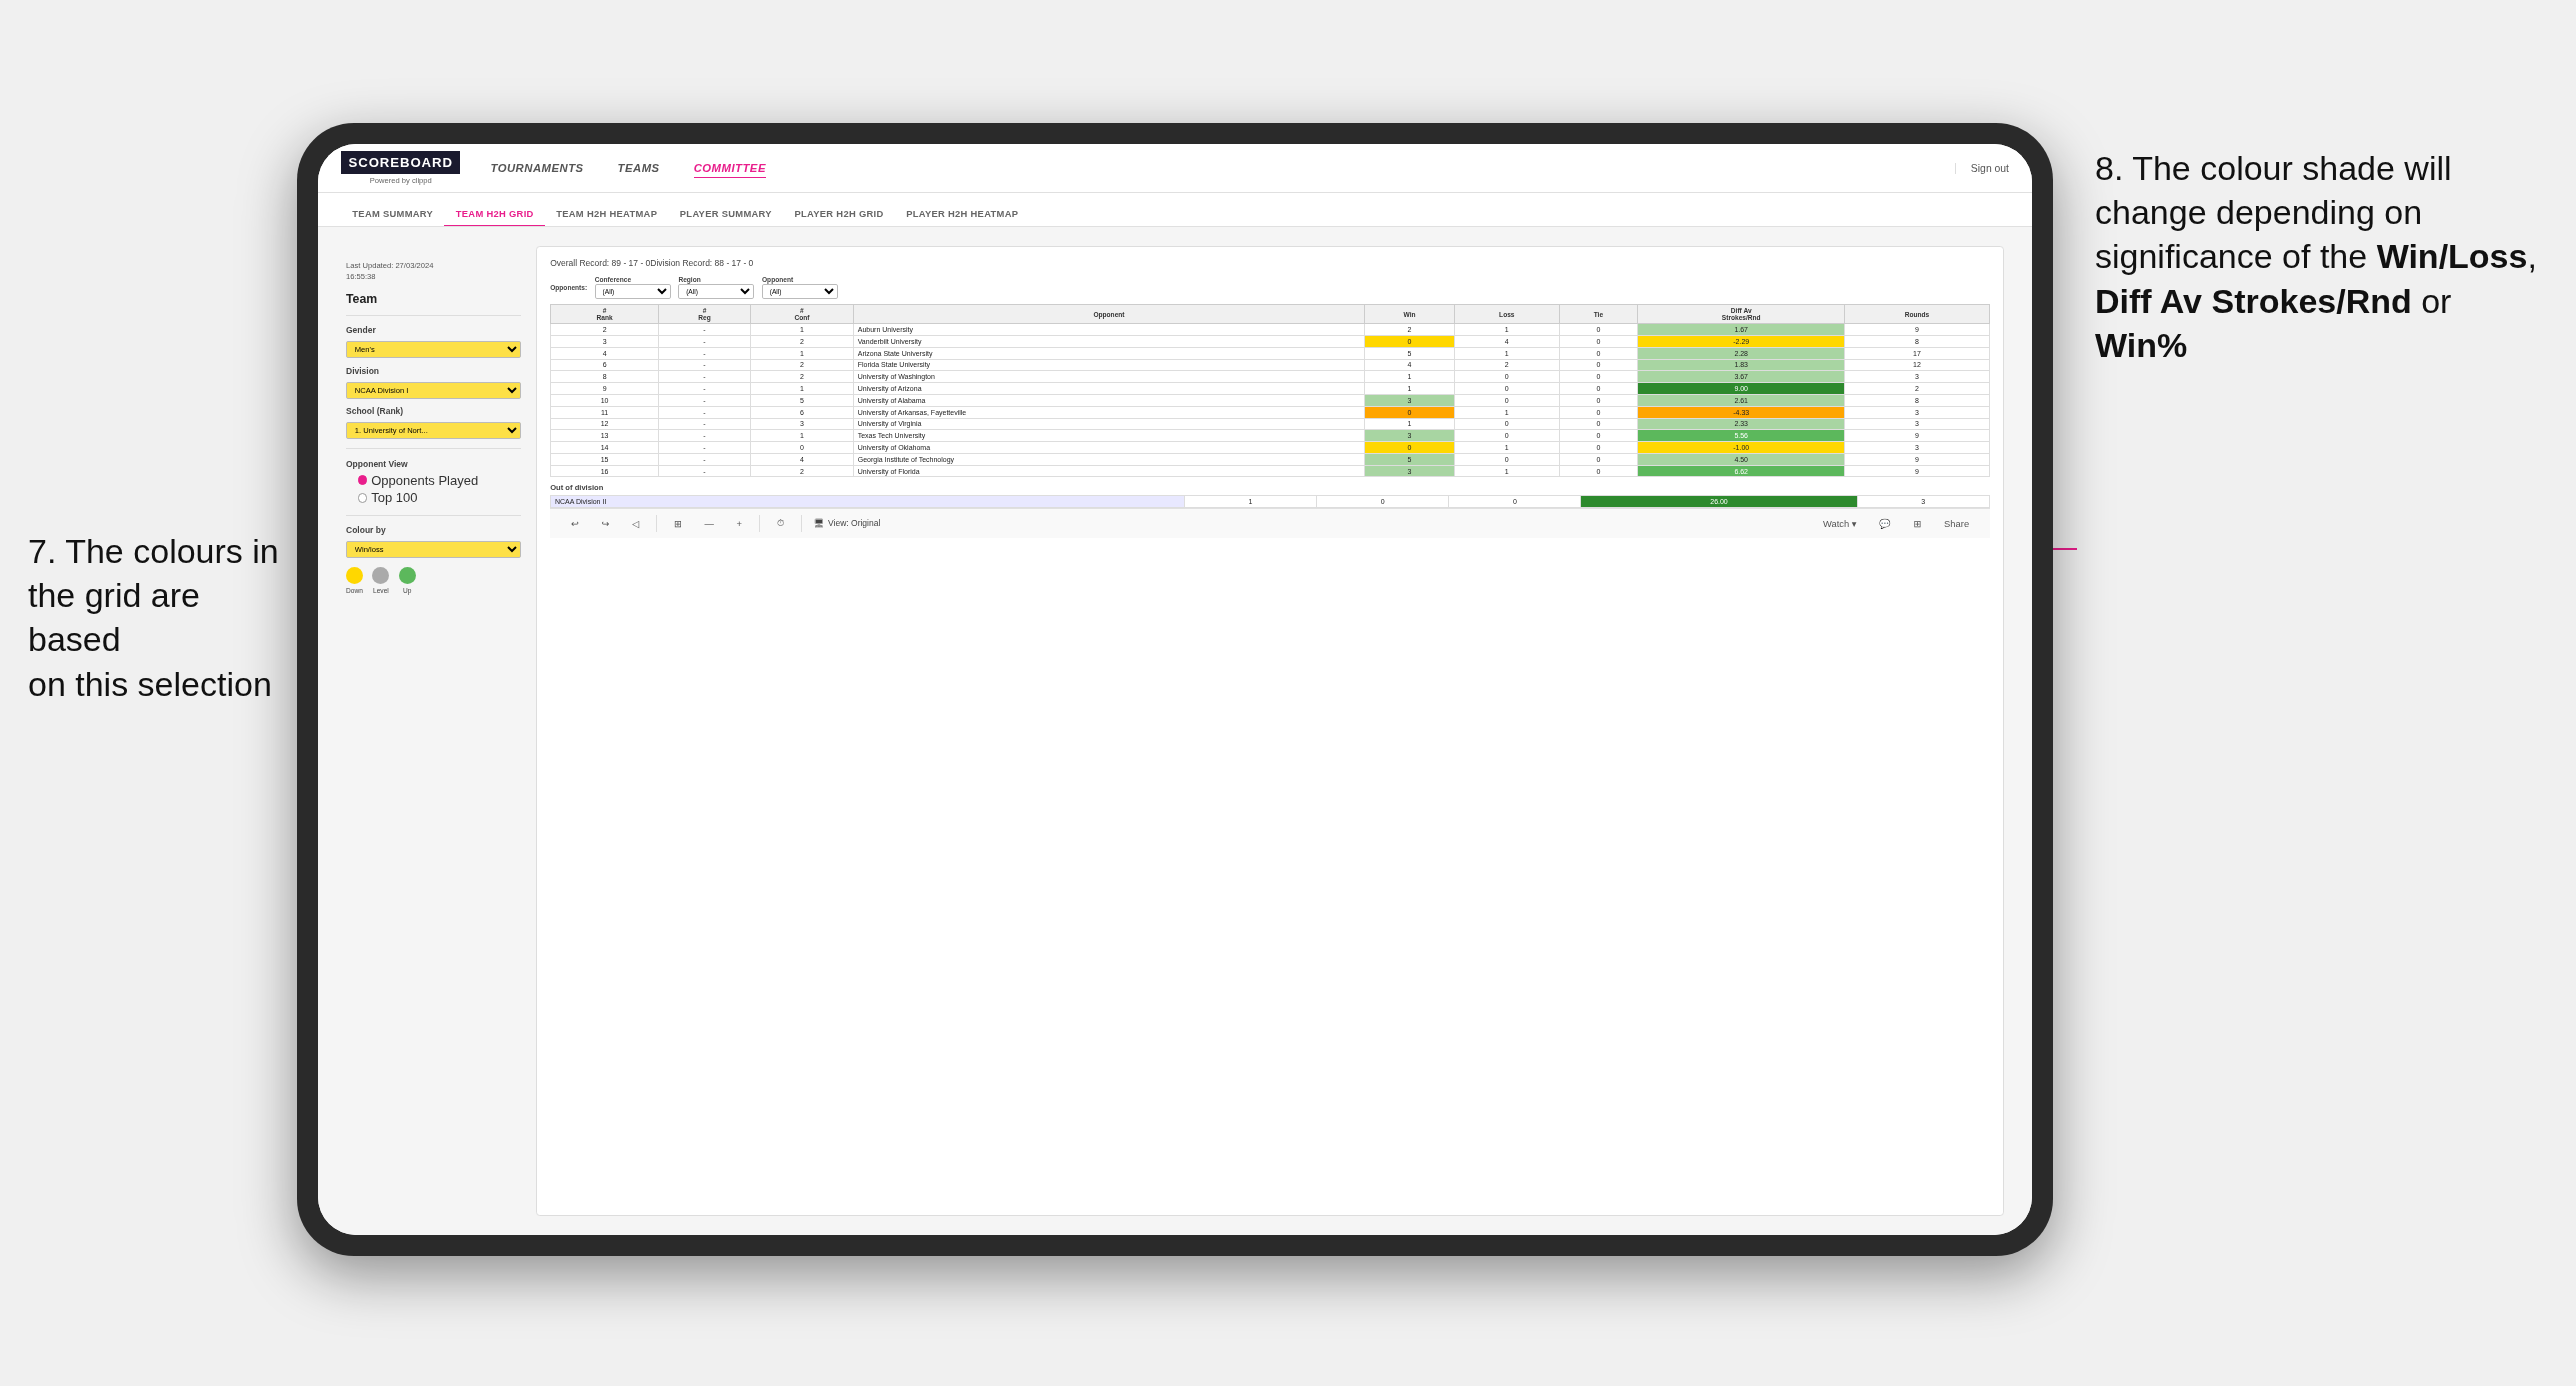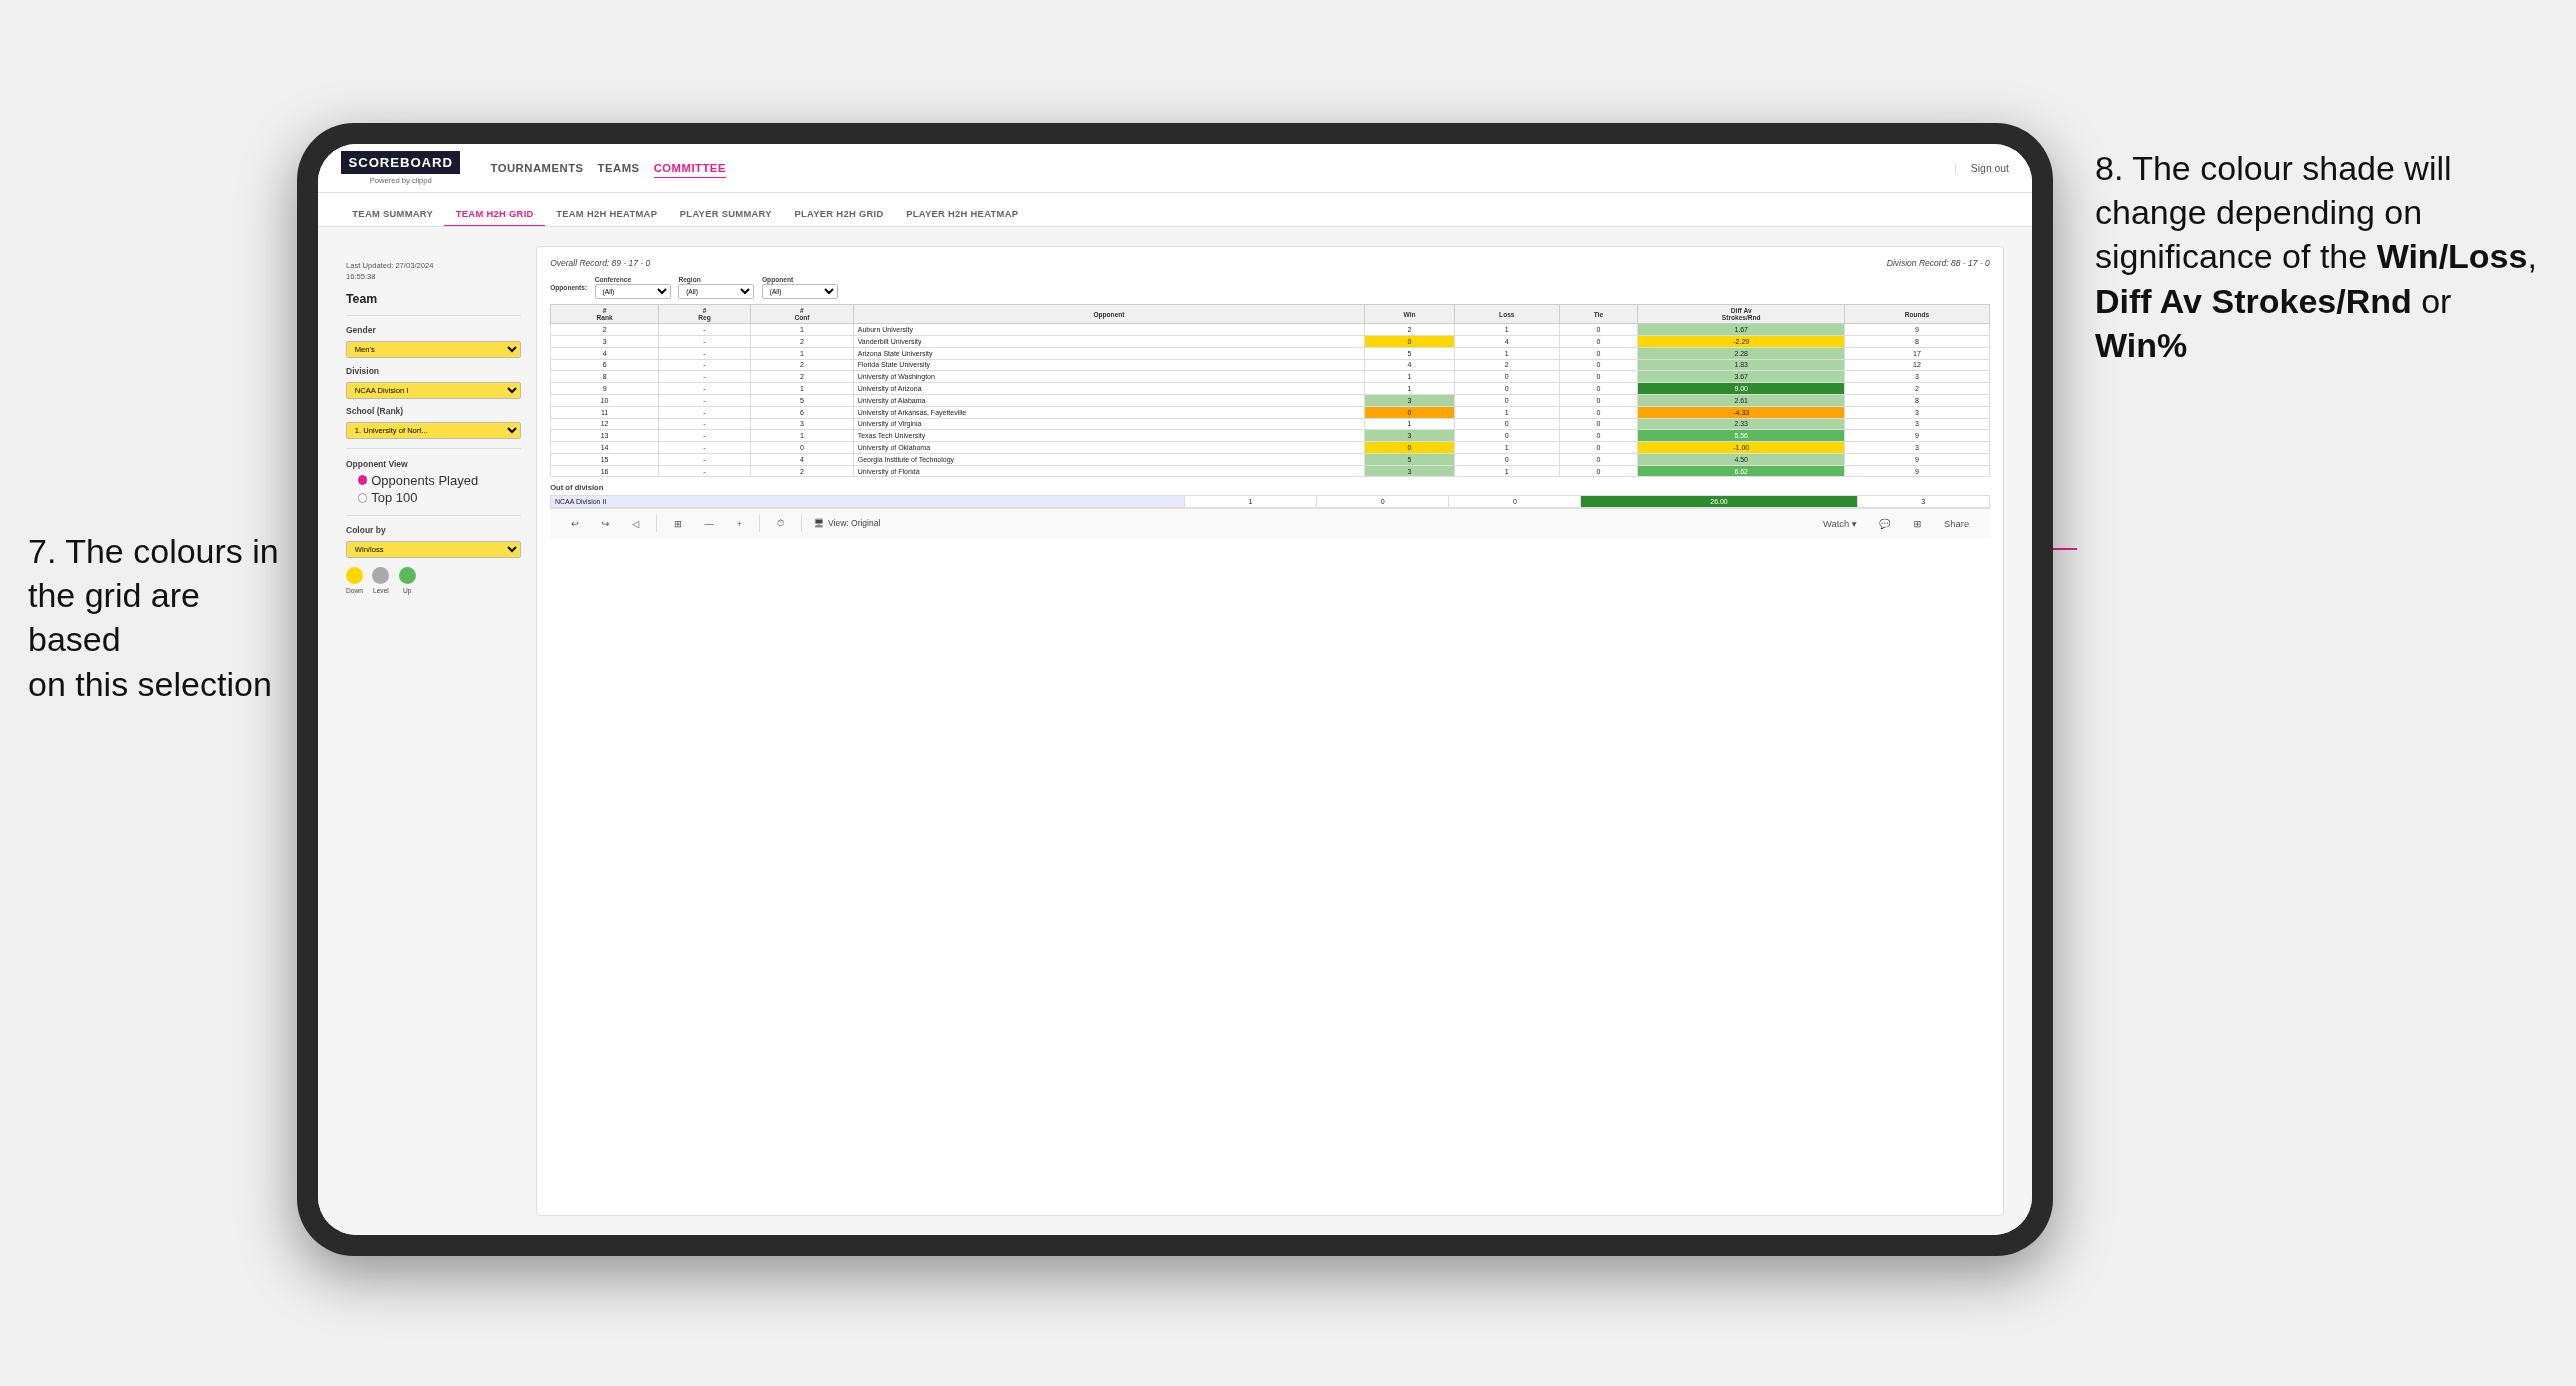--- a/index.html
+++ b/index.html
@@ -83,22 +83,23 @@
     }
     .logo-sub {
       font-size: 7.6px;
       color: #666;
       margin-top: 1.9px;
       text-align: center;
     }
     .logo-wrap { display: flex; flex-direction: column; }
     .nav-items {
       display: flex;
-      gap: 14px;
+      gap: 34px;
       flex: 1;
+      font-style: italic;
     }
     .nav-item {
       font-size: 11.3px;
       font-weight: 600;
       color: #555;
       letter-spacing: 0.5px;
       padding: 3.8px 0;
       cursor: pointer;
       text-transform: uppercase;
     }
@@ -230,25 +231,23 @@
     }
     .grid-title {
       font-size: 12.3px;
       font-weight: 700;
       color: #222;
       text-align: center;
       margin-bottom: 1.9px;
     }
     .grid-records {
       display: flex;
-      justify-content: space-between;
       font-size: 8.5px;
       color: #444;
       margin-bottom: 7.6px;
-      font-style: italic;
     }
     .filter-row {
       display: flex;
       gap: 7.6px;
       margin-bottom: 5.7px;
       align-items: center;
     }
     .filter-group {
       display: flex;
       flex-direction: column;

